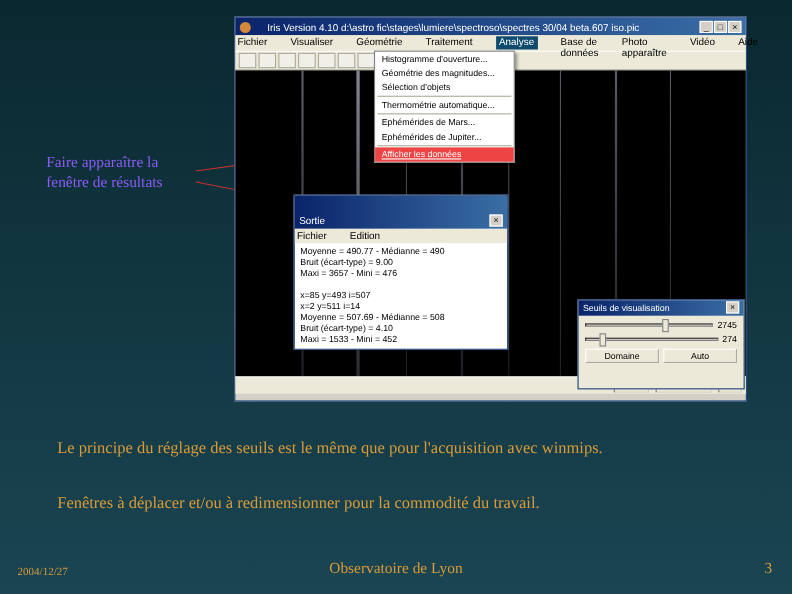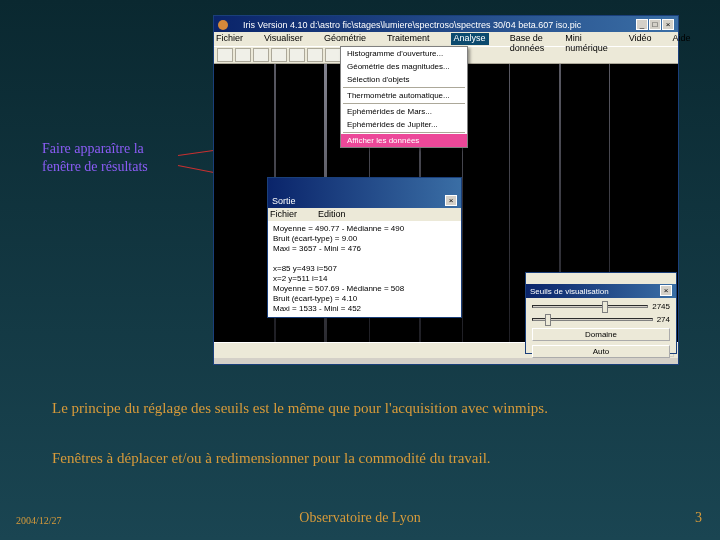--- a/index.html
+++ b/index.html
@@ -130,21 +130,21 @@
     top: 46px;
     width: 128px;
     background: #fff;
     border: 1px solid #808080;
     font-family: Arial;
     font-size: 8px;
     box-shadow: 2px 2px 3px rgba(0,0,0,0.4);
   }
   .dropdown div { padding: 2px 6px; color: #000; }
   .dropdown hr { border: none; border-top: 1px solid #aca899; margin: 1px 2px; }
-  .dropdown .hl { background: #ec4899; color: #fff; }
+  .dropdown .hl { background: #ef4444; color: #fff; text-decoration: underline; }
 
   .sortie {
     position: absolute;
     left: 267px;
     top: 177px;
     width: 195px;
     background: #fff;
     border: 1px solid #1a3f7a;
     font-family: Arial;
     box-shadow: 1px 1px 2px rgba(0,0,0,0.3);
@@ -163,37 +163,37 @@
     position: absolute;
     left: 525px;
     top: 272px;
     width: 152px;
     height: 82px;
     background: #ece9d8;
     border: 1px solid #1a3f7a;
     font-family: Arial;
     font-size: 8px;
   }
-  .seuils .titlebar { height: 14px; font-size: 8px; margin-top: 11px; }
+  .seuils .titlebar { height: 14px; font-size: 8px; }
   .seuils .body { padding: 4px 6px; }
   .slider-row { display: flex; align-items: center; gap: 4px; margin-bottom: 4px; }
   .slider-track {
     flex: 1; height: 3px;
     background: #d4d0c8;
     border: 1px inset #808080;
     position: relative;
   }
   .slider-thumb {
     position: absolute;
     width: 6px; height: 12px;
     background: #ece9d8;
     border: 1px solid #808080;
     top: -5px;
   }
-  .seuils .btn-row { display: flex; gap: 4px; margin-top: 2px; flex-direction: column; }
+  .seuils .btn-row { display: flex; gap: 4px; margin-top: 2px; }
   .seuils .btn-row button {
     flex: 1;
     font-size: 8px;
     background: #ece9d8;
     border: 1px outset #fff;
     padding: 1px 0;
   }
 
   .text-line {
     position: absolute;
@@ -246,21 +246,21 @@
       <span>×</span>
     </div>
   </div>
   <div class="menubar">
     <span>Fichier</span>
     <span>Visualiser</span>
     <span>Géométrie</span>
     <span>Traitement</span>
     <span class="active">Analyse</span>
     <span>Base de données</span>
-    <span>Mini numérique</span>
+    <span>Photo apparaître</span>
     <span>Vidéo</span>
     <span>Aide</span>
   </div>
   <div class="toolbar">
     <div class="btn"></div>
     <div class="btn"></div>
     <div class="btn"></div>
     <div class="btn"></div>
     <div class="btn"></div>
     <div class="btn"></div>

